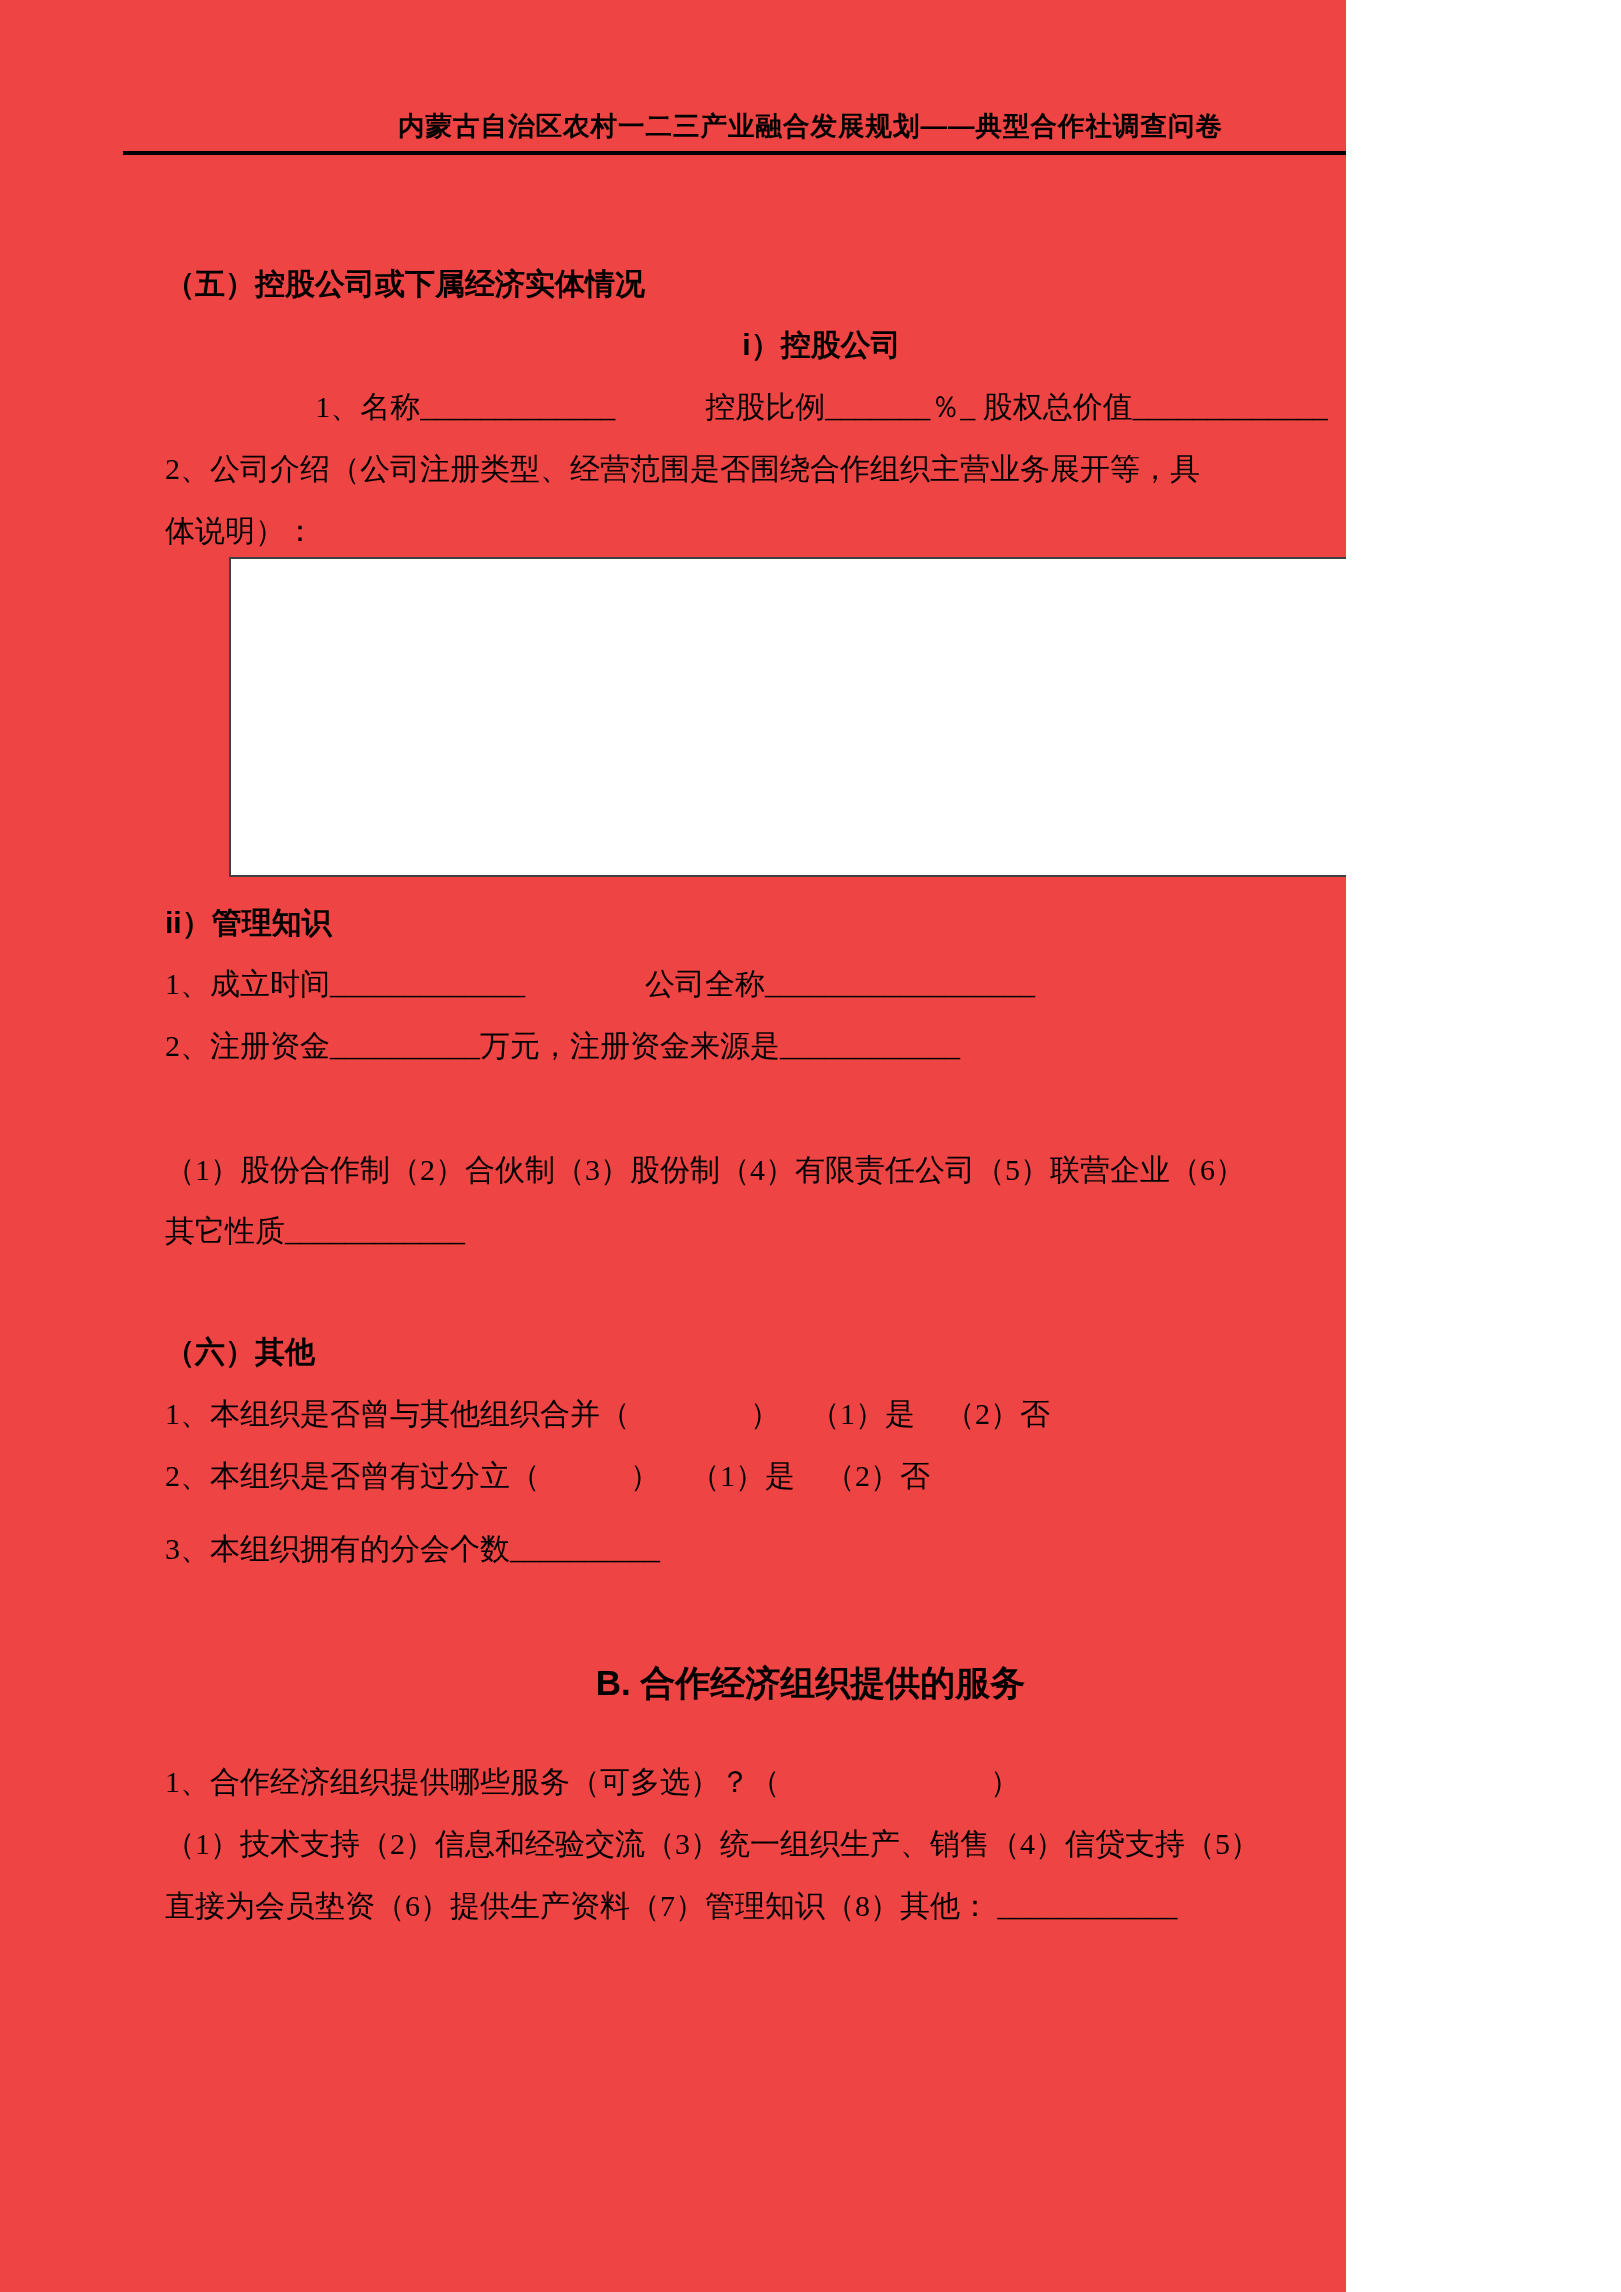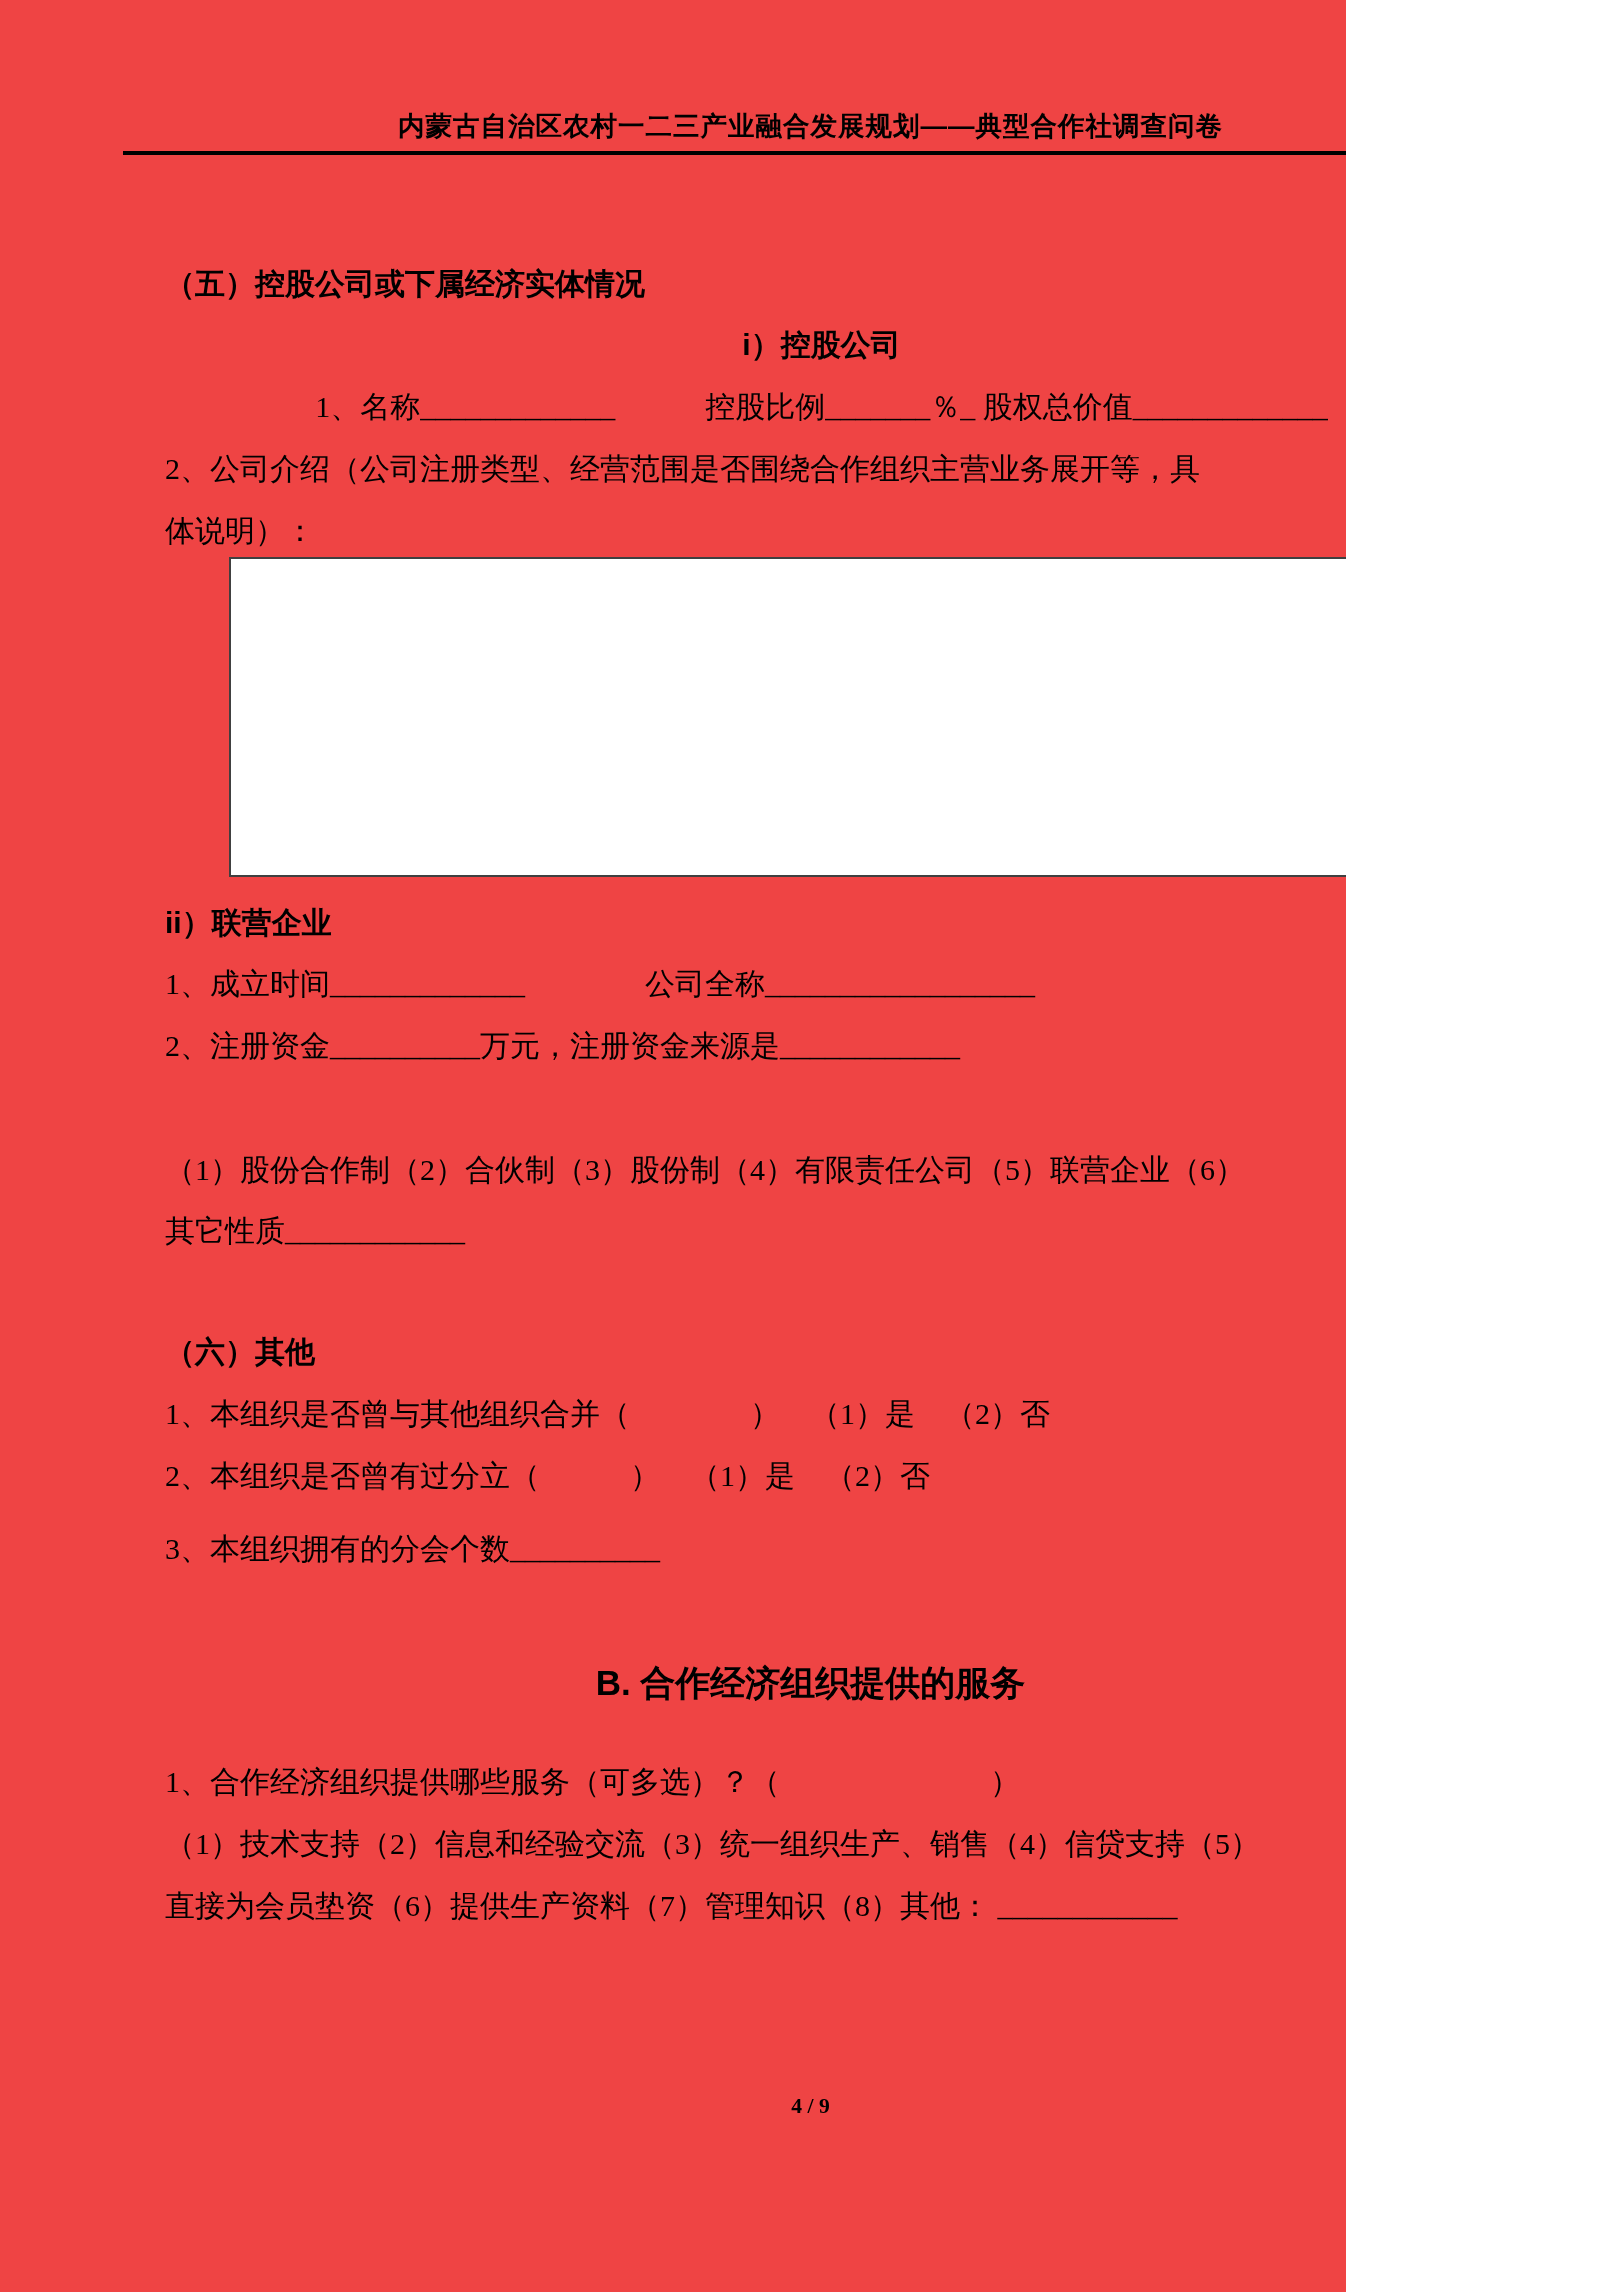--- a/index.html
+++ b/index.html
@@ -96,21 +96,21 @@
   <div class="ln hd" style="top:324px;text-align:center;">i）控股公司</div>
 
   <div class="ln" style="top:386px;text-align:center;">1、名称_____________　　　控股比例_______％_ 股权总价值_____________</div>
 
   <div class="ln" style="top:448px;">2、公司介绍（公司注册类型、经营范围是否围绕合作组织主营业务展开等，具</div>
 
   <div class="ln" style="top:510px;">体说明）：</div>
 
   <div class="intro-box"></div>
 
-  <div class="ln hd" style="top:902px;">ii）联营企业</div>
+  <div class="ln hd" style="top:902px;">ii）管理知识</div>
 
   <div class="ln" style="top:963px;">1、成立时间_____________　　　　公司全称__________________</div>
 
   <div class="ln" style="top:1025px;">2、注册资金__________万元，注册资金来源是____________</div>
 
 
   <div class="ln" style="top:1149px;">（1）股份合作制（2）合伙制（3）股份制（4）有限责任公司（5）联营企业（6）</div>
 
   <div class="ln" style="top:1210px;">其它性质____________</div>
 
@@ -123,16 +123,15 @@
   <div class="ln" style="top:1516px;margin-top:12px;">3、本组织拥有的分会个数__________</div>
 
   <div class="b-heading">B. 合作经济组织提供的服务</div>
 
   <div class="ln" style="top:1761px;">1、合作经济组织提供哪些服务（可多选）？（　　　　　　　）</div>
 
   <div class="ln" style="top:1823px;">（1）技术支持（2）信息和经验交流（3）统一组织生产、销售（4）信贷支持（5）</div>
 
   <div class="ln" style="top:1885px;">直接为会员垫资（6）提供生产资料（7）管理知识（8）其他： ____________</div>
 
-  <div class="footer-page">4 / 9</div>
 
 </div>
 
 
 </body></html>

